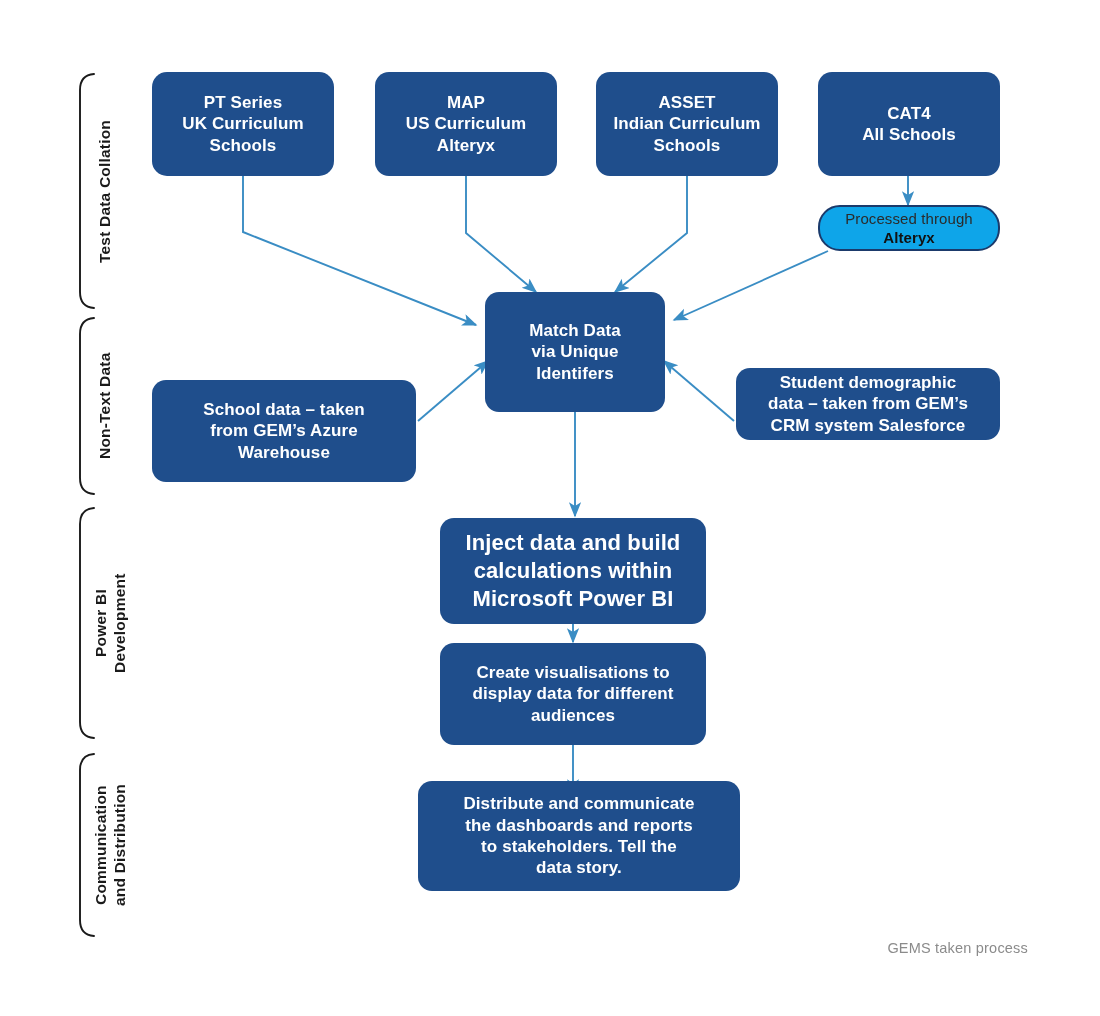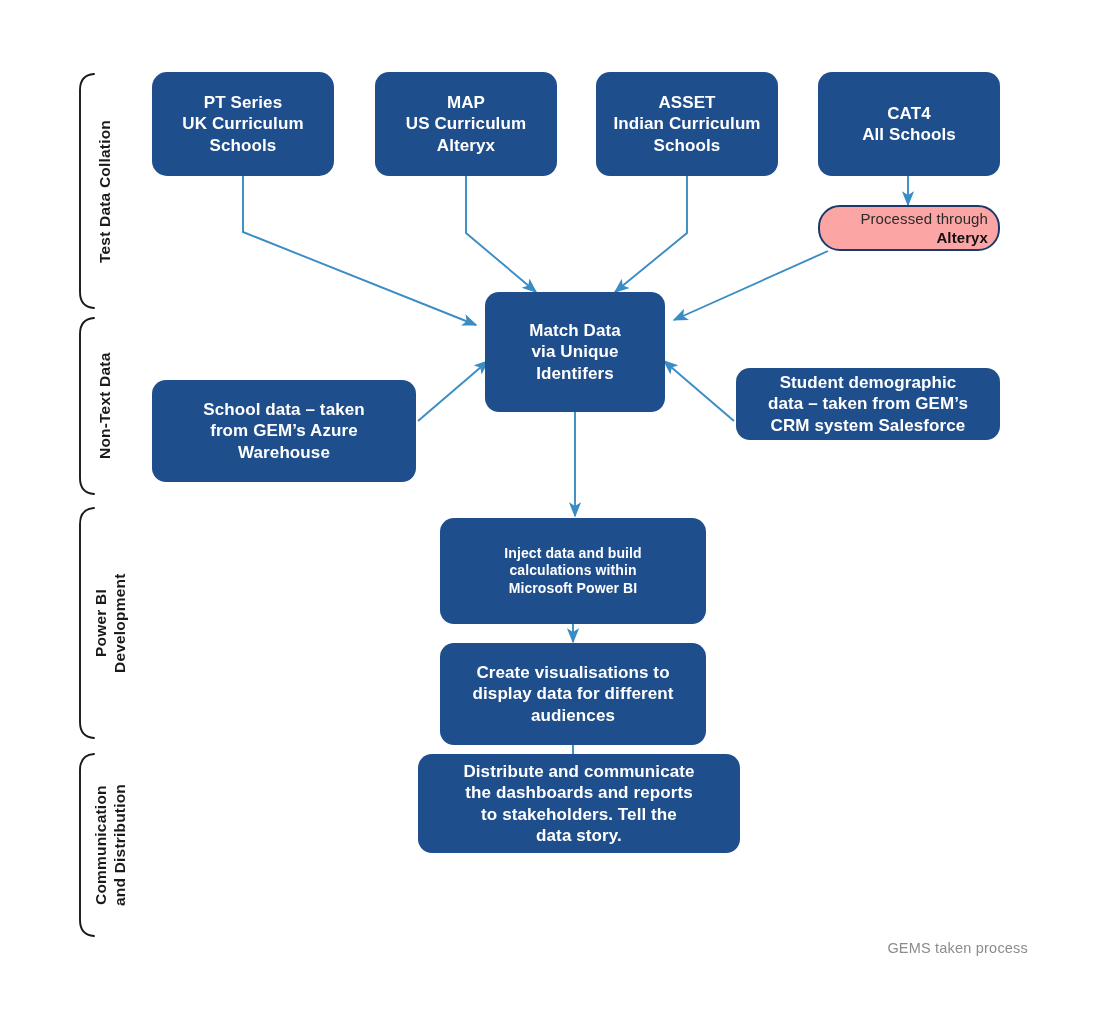--- a/index.html
+++ b/index.html
@@ -20,28 +20,27 @@
     display:flex;align-items:center;justify-content:center;
     text-align:center;
     font-weight:bold;
     line-height:1.26;
     letter-spacing:.1px;
     box-sizing:border-box;
     padding:6px 10px;
     white-space:pre-line;
   }
   .node.alteryx{
-    background:#fca5a5;
+    background:#0ea5e9;
     color:#2b2b2b;
     border:2px solid #1b3a6b;
     border-radius:22px;
     font-weight:normal;
     font-size:15px;
     line-height:1.3;
-    align-items:flex-end;
   }
   .node.alteryx b{font-weight:bold;color:#111;}
   .seclabel{
     position:absolute;
     color:#1a1a1a;
     font-weight:bold;
     font-size:15.5px;
     line-height:1.2;
     text-align:center;
     writing-mode:vertical-rl;
@@ -133,28 +132,28 @@
 Identifers</div>
 
   <div class="node" style="left:152px;top:368px;width:264px;height:102px;font-size:17px;margin-top:12px;">School data – taken
 from GEM’s Azure
 Warehouse</div>
 
   <div class="node" style="left:736px;top:368px;width:264px;height:72px;font-size:17px;">Student demographic
 data – taken from GEM’s
 CRM system Salesforce</div>
 
-  <div class="node" style="left:440px;top:518px;width:266px;height:106px;font-size:14px;">Inject data and build
+  <div class="node" style="left:440px;top:518px;width:266px;height:106px;font-size:22px;">Inject data and build
 calculations within
 Microsoft Power BI</div>
 
   <div class="node" style="left:440px;top:643px;width:266px;height:102px;font-size:17px;">Create visualisations to
 display data for different
 audiences</div>
 
-  <div class="node" style="left:418px;top:754px;width:322px;height:99px;font-size:17px;">Distribute and communicate
+  <div class="node" style="left:418px;top:781px;width:322px;height:110px;font-size:17px;">Distribute and communicate
 the dashboards and reports
 to stakeholders. Tell the
 data story.</div>
 
   <div class="caption">GEMS taken process</div>
 
 </div>
 
 </body></html>

